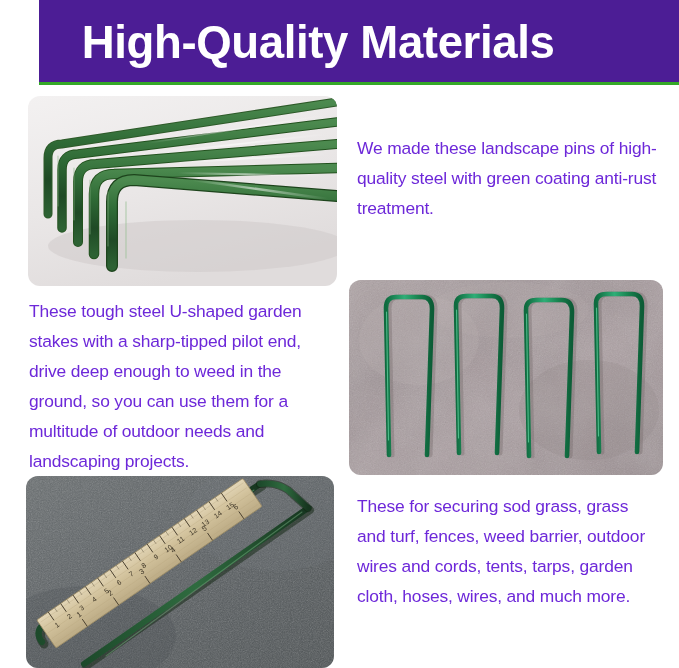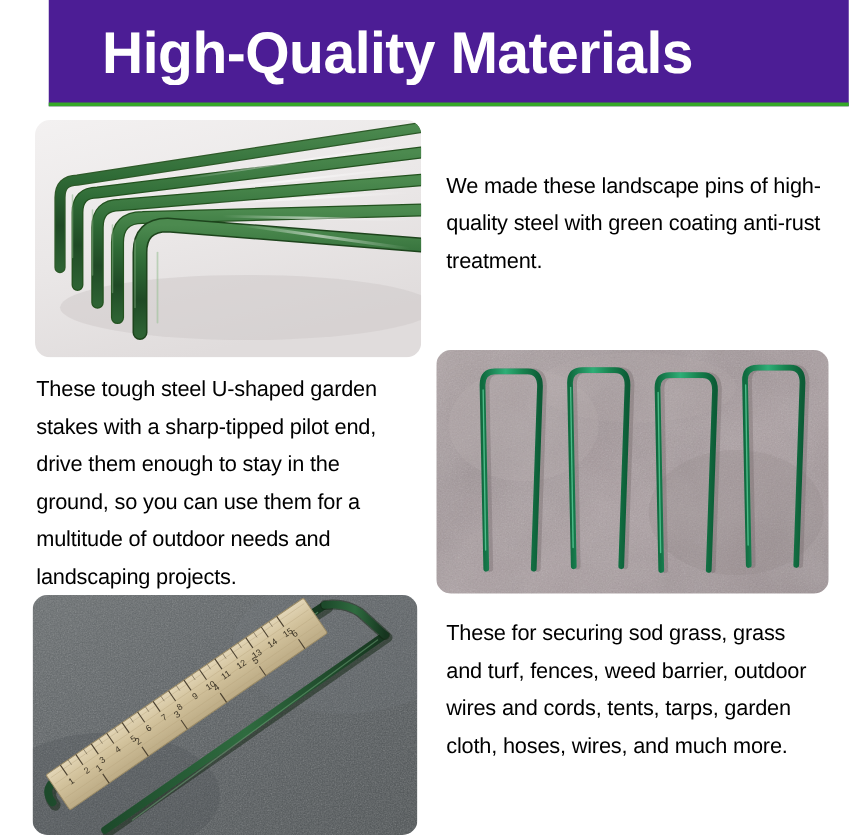--- a/index.html
+++ b/index.html
@@ -51,21 +51,21 @@
   }
   .photo svg { display: block; }
 
   #photo-stack-bundle { left: 28px;  top: 96px;  width: 309px; height: 190px; }
   #photo-four-pins    { left: 349px; top: 280px; width: 314px; height: 195px; }
   #photo-ruler        { left: 26px;  top: 476px; width: 308px; height: 192px; border-bottom-left-radius:12px; border-bottom-right-radius:12px; }
 
   
   .para {
     position: absolute;
-    color: #000000;
+    color: #6d28d9;
     font-family: "Liberation Sans", sans-serif;
     font-size: 17.4px;
     line-height: 30px;
     letter-spacing: -0.15px;
     font-weight: 400;
   }
   #text-materials  { left: 357px; top: 133px; width: 300px; }
   #text-stakes     { left: 29px;  top: 296px; width: 300px; }
   #text-uses       { left: 357px; top: 491px; width: 300px; }
 </style>
@@ -327,15 +327,15 @@
           <text x="190" y="-12">5</text>
           <text x="228" y="-12">6</text>
         </g>
       </g>
     </g>
   </svg>
 </div>
 
 <div class="para" id="text-materials">We made these landscape pins of high-quality steel with green coating anti-rust treatment.</div>
 
-<div class="para" id="text-stakes">These tough steel U-shaped garden stakes with a sharp-tipped pilot end, drive them enough to stay in the ground, so you can use them for a multitude of outdoor needs and landscaping projects.</div>
+<div class="para" id="text-stakes">These tough steel U-shaped garden stakes with a sharp-tipped pilot end, drive deep enough to weed in the ground, so you can use them for a multitude of outdoor needs and landscaping projects.</div>
 
 <div class="para" id="text-uses">These for securing sod grass, grass and turf, fences, weed barrier, outdoor wires and cords, tents, tarps, garden cloth, hoses, wires, and much more.</div>
 
 </body></html>

